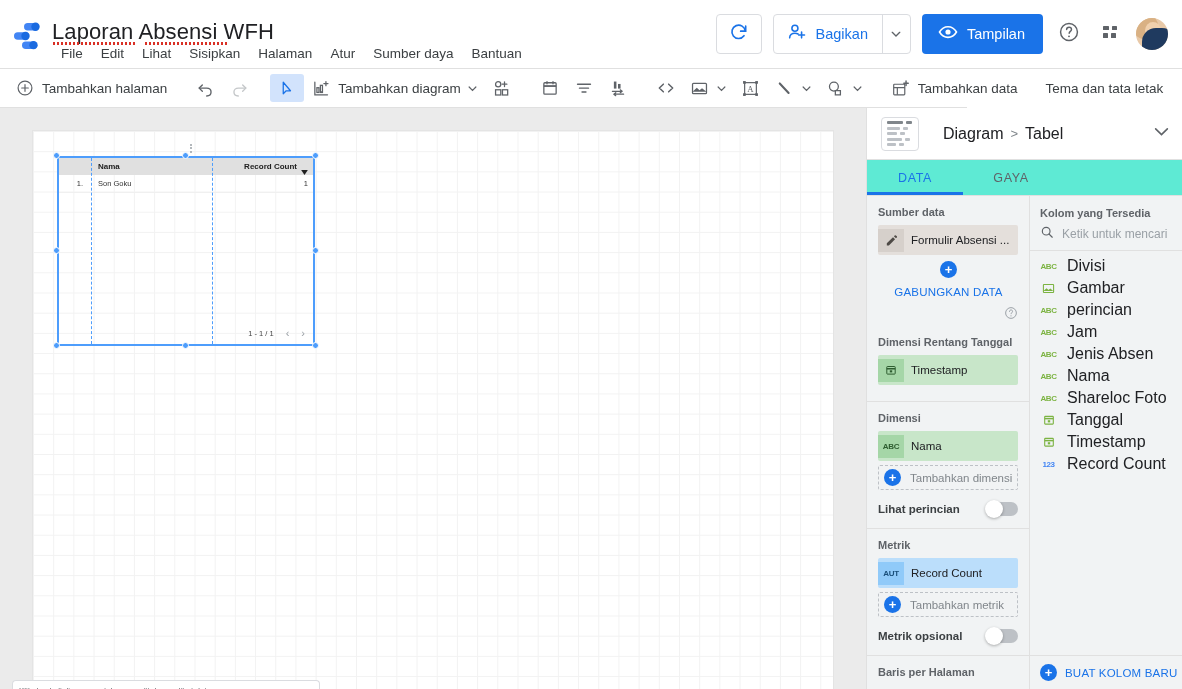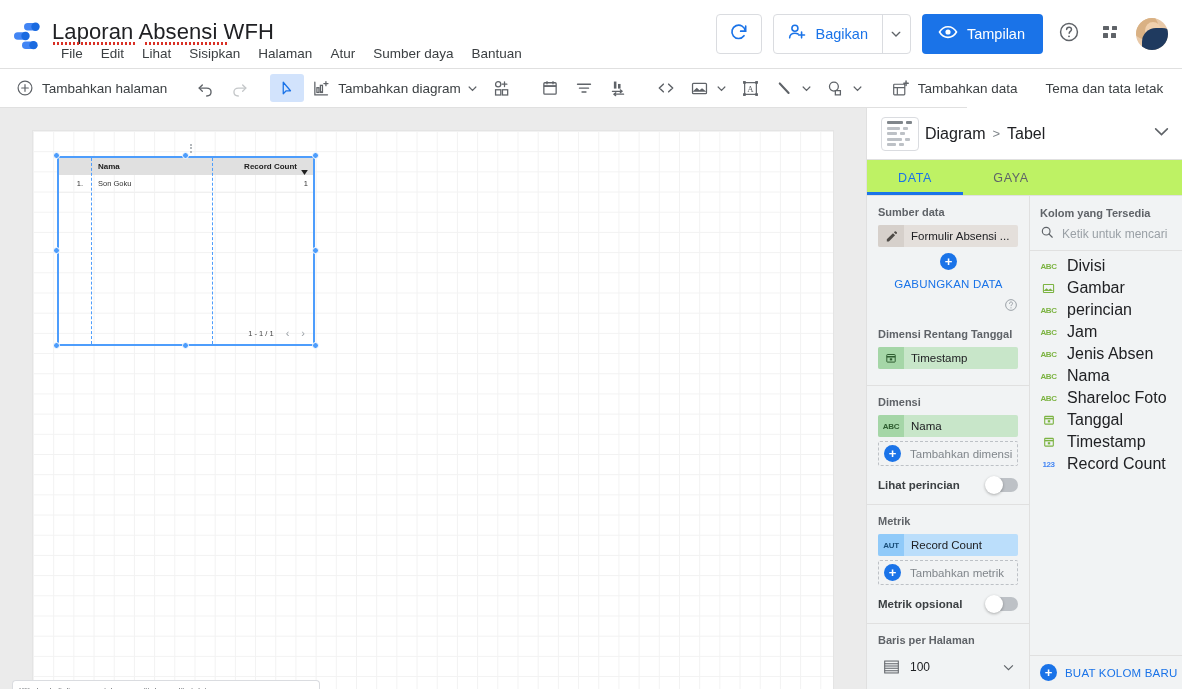--- a/index.html
+++ b/index.html
@@ -148,43 +148,43 @@
     height: 52px; background: #fff; display: flex; align-items: center; padding: 0 12px 0 14px;
     border-bottom: 1px solid #e0e0e0;
   }
   .rp-thumb {
     width: 38px; height: 34px; border: 1px solid #dadce0; border-radius: 4px; background: #fff;
     display: flex; flex-direction: column; justify-content: center; gap: 2.5px; padding: 4px 5px;
   }
   .rp-thumb .line { display: flex; gap: 3px; align-items: center; }
   .rp-thumb .bar { height: 3px; border-radius: 1px; background: #bdc1c6; }
   .rp-thumb .bar.dark { background: #80868b; }
-  .rp-breadcrumb { margin-left: 6px; display: flex; align-items: center; gap: 7px; font-size: 16px; color: #202124; }
+  .rp-breadcrumb { margin-left: 24px; display: flex; align-items: center; gap: 7px; font-size: 16px; color: #202124; }
   .bc-sep { color: #80868b; font-size: 13px; }
   .rp-chevron { margin-left: auto; color: #5f6368; cursor: pointer; }
 
-  .rp-tabs { height: 36px; background: #bef264; display: flex; border-bottom: 1px solid #e0e0e0; }
+  .rp-tabs { height: 36px; background: #5eead4; display: flex; border-bottom: 1px solid #e0e0e0; }
   .rp-tab {
     width: 96px; display: flex; align-items: center; justify-content: center;
     font-size: 12.5px; font-weight: 500; letter-spacing: .6px; color: #5f6368; cursor: pointer;
     position: relative;
   }
   .rp-tab.active { color: #1a73e8; }
   .rp-tab.active:after {
     content: ""; position: absolute; left: 0; right: 0; bottom: 0; height: 3px; background: #1a73e8;
   }
 
   .rp-body { display: flex; height: 493px; }
   .rp-left { width: 163px; border-right: 1px solid #e0e0e0; overflow: hidden; background: #a21caf; }
   .rp-right { width: 152px; background: #f1f3f4; position: relative; overflow: hidden; }
 
   .sect { background: #f1f3f4; padding: 10px 11px 12px 11px; border-bottom: 1px solid #e0e0e0; }
   .sect-label { font-size: 11px; font-weight: bold; color: #5f6368; margin-bottom: 7px; }
   .pill {
-    display: flex; align-items: center; height: 22px; border-radius: 2px; overflow: hidden;
+    display: flex; align-items: center; height: 30px; border-radius: 2px; overflow: hidden;
     font-size: 11.5px; color: #202124; margin-bottom: 4px;
   }
   .pill .chip { width: 26px; height: 23px; display: flex; align-items: center; justify-content: center; flex-shrink: 0; }
   .pill .ptxt { padding-left: 7px; white-space: nowrap; overflow: hidden; text-overflow: ellipsis; }
   .pill.src { background: #e4dfdb; }
   .pill.src .chip { background: #d6d0cb; }
   .pill.grn { background: #c8e6c9; }
   .pill.grn .chip { background: #a5d6a7; font-size: 8px; font-weight: bold; color: #2e5d30; letter-spacing: -.3px; }
   .pill.blu { background: #bbdefb; }
   .pill.blu .chip { background: #90caf9; font-size: 8px; font-weight: bold; color: #1a4f7a; letter-spacing: -.3px; }

